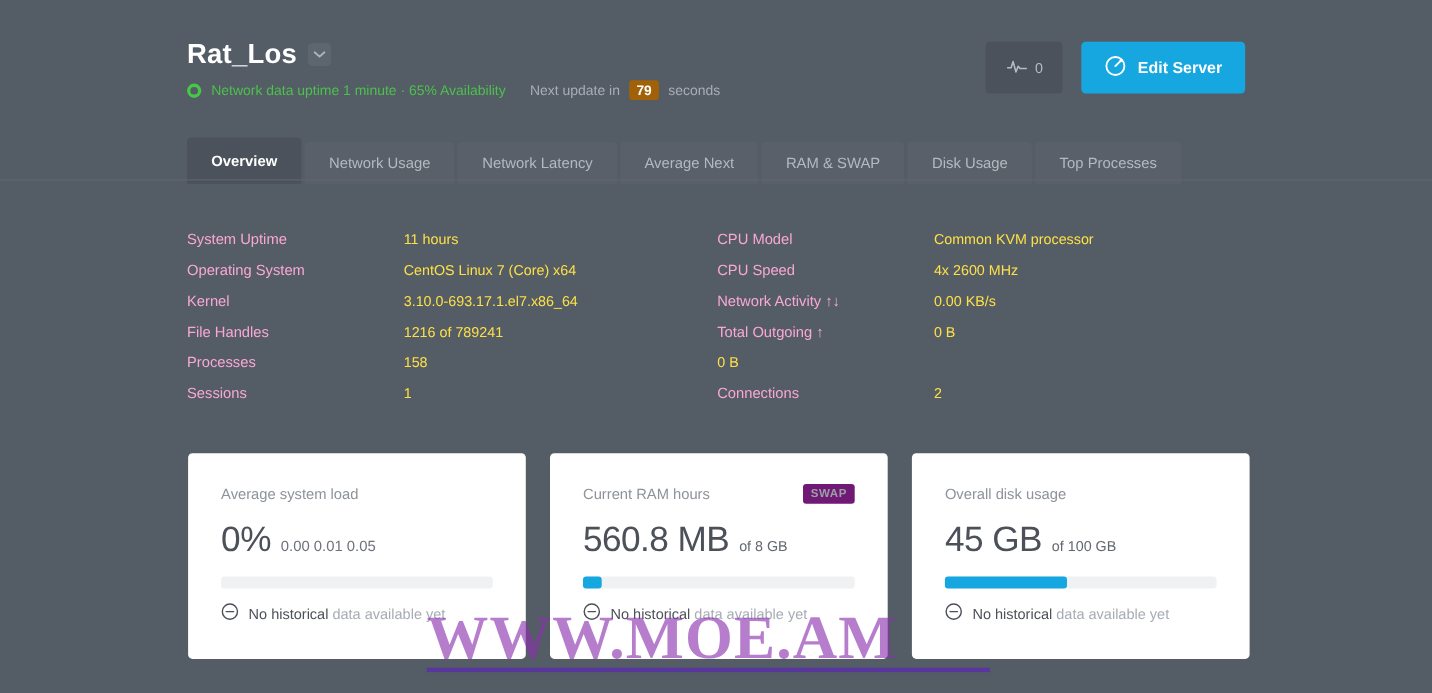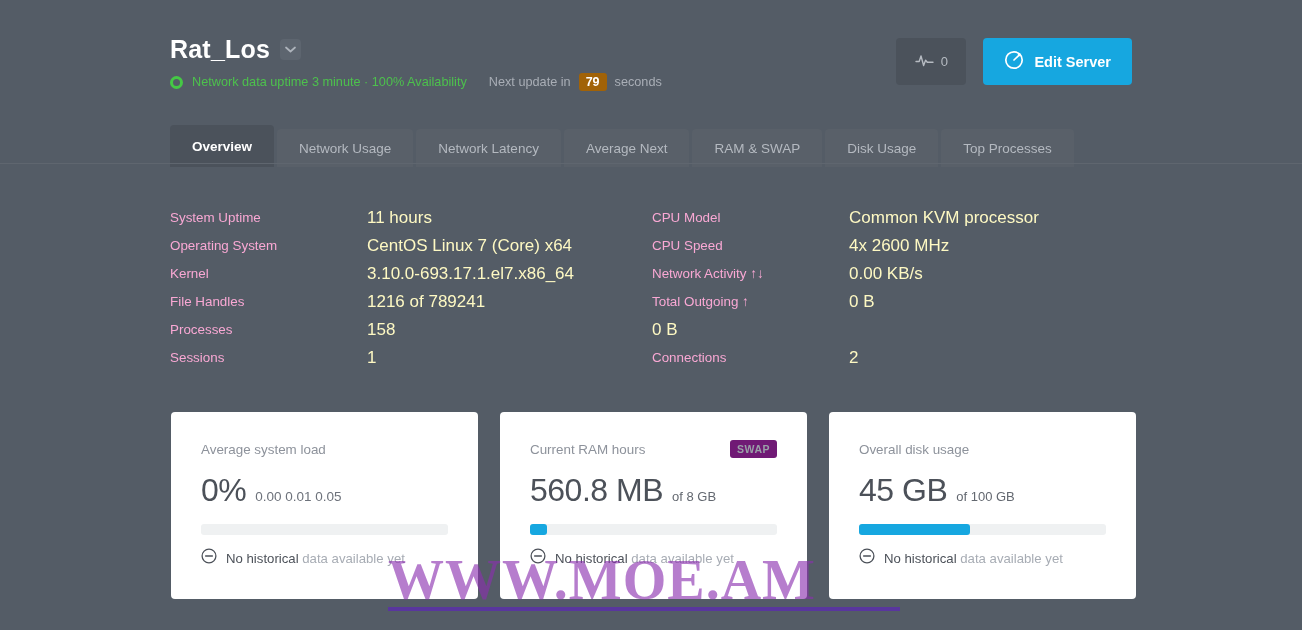--- a/index.html
+++ b/index.html
@@ -76,21 +76,21 @@
   .tabs-rule {
     position: absolute; left: 0; top: 163px; width: 1302px; height: 1px;
     background: #5f666f;
   }
 
   
   .info { position: absolute; left: 170px; top: 208px; display: flex; }
   .info-col { width: 482px; }
   .info-row { display: flex; height: 28px; align-items: flex-start; }
   .info-label { width: 197px; font-size: 13.4px; color: #f9a8d4; line-height: 20px; }
-  .info-value { font-size: 17px; color: #fef9c3; line-height: 20px; }
+  .info-value { font-size: 13px; color: #fde047; line-height: 20px; }
 
   
   .cards {
     position: absolute; left: 171px; top: 412px;
     display: flex; gap: 22px;
   }
   .card {
     width: 307px; height: 187px; background: #ffffff; border-radius: 4px;
     padding: 28px 30px 0 30px; position: relative;
   }
@@ -146,21 +146,21 @@
           <span>
             <svg width="11" height="7" viewBox="0 0 11 7">
                 <path d="M1 1.5 L5.5 5.5 L10 1.5" fill="none" stroke="#aeb4bc" stroke-width="1.7" stroke-linecap="round" stroke-linejoin="round"></path>
               </svg>
           </span>
         </div>
       </div>
 
       <div class="status-row">
         <span class="status-dot"></span>
-        <span class="status-text">Network data uptime 3 minute · 100% Availability</span>
+        <span class="status-text">Network data uptime 1 minute · 65% Availability</span>
         <span class="next-update">
           <span>Next update in</span>
           <span class="count-badge">79</span>
           <span>seconds</span>
         </span>
       </div>
     </div>
 
     <div class="header-actions">
       <div class="pulse-btn">

